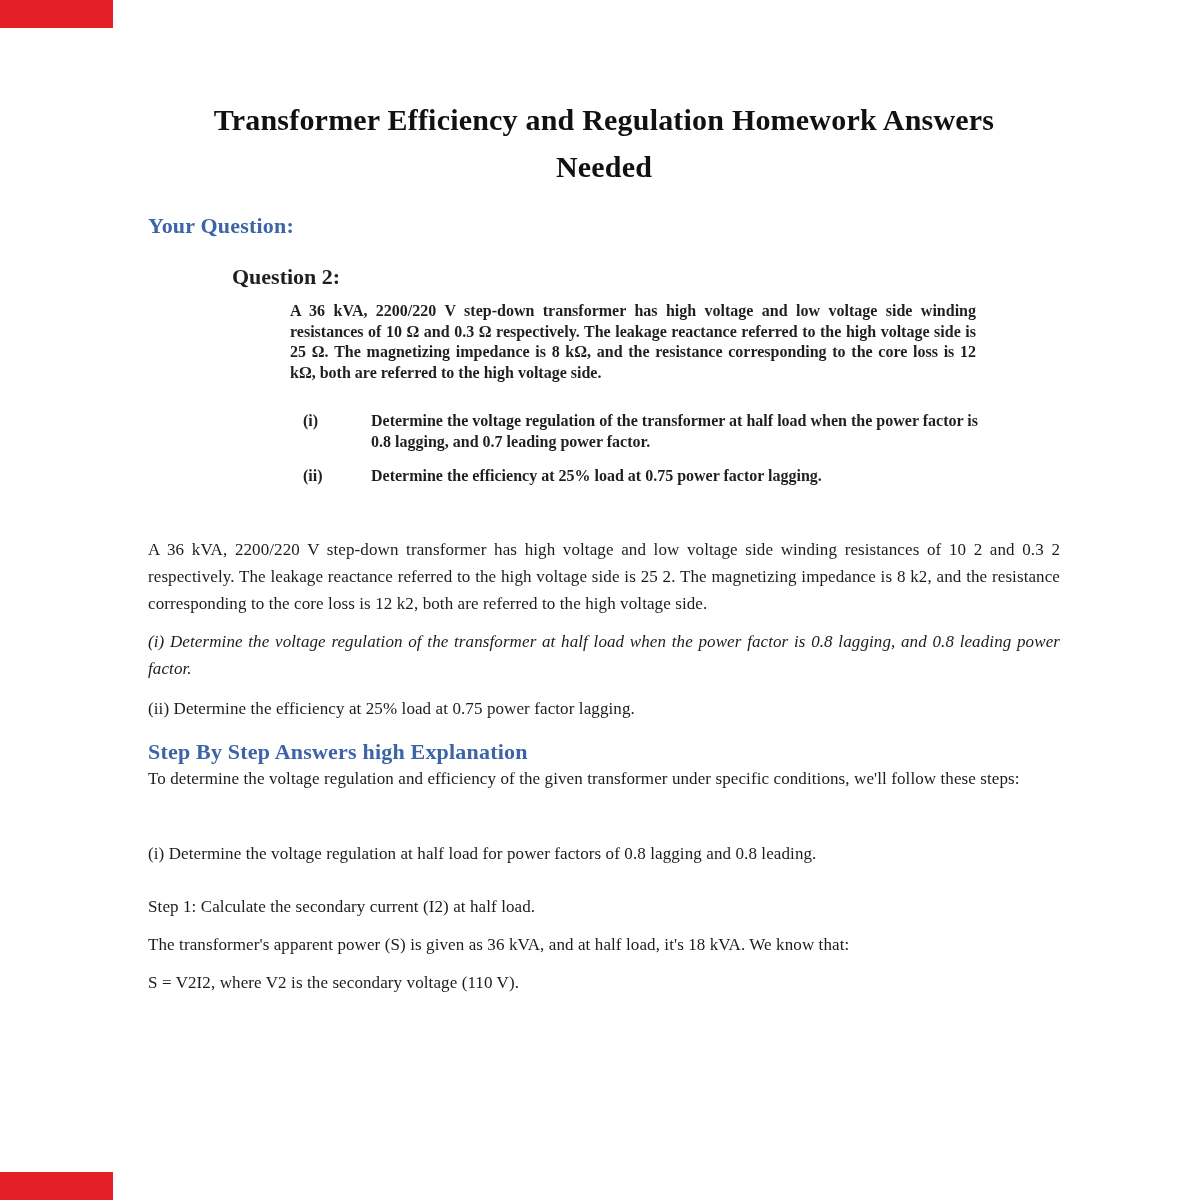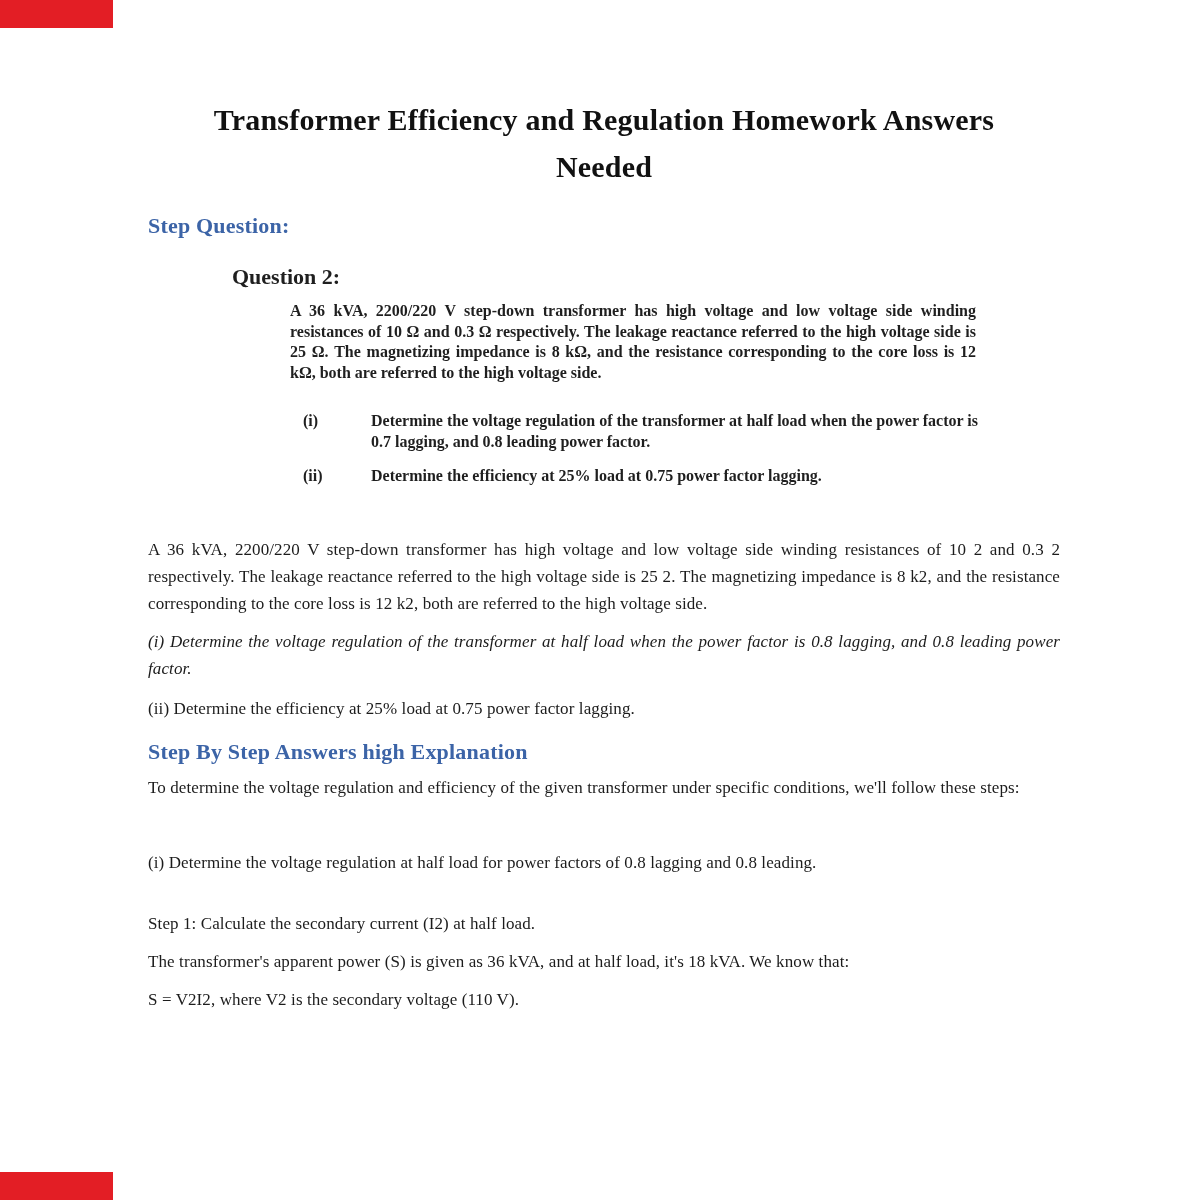--- a/index.html
+++ b/index.html
@@ -80,49 +80,49 @@
   .body-para {
     font-size: 17px;
     line-height: 27px;
     text-align: justify;
     color: #1c1c1c;
     letter-spacing: 0.1px;
   }
   .para-main   { margin-top: 49px; }
   .para-i      { margin-top: 11px; font-style: italic; }
   .para-ii     { margin-top: 13px; }
-  .para-intro  { margin-top: 9px;  }
+  .para-intro  { margin-top: 0;  }
   .para-part-i { margin-top: 48px; }
-  .para-step1-heading { margin-top: 34px; }
+  .para-step1-heading { margin-top: 26px; }
   .para-step1-a { margin-top: 11px; }
   .para-step1-b { margin-top: 11px; }
 </style>
 </head>
 <body>
 
 <div class="page">
 
   <div class="corner-marker top"></div>
   <div class="corner-marker bottom"></div>
 
   <div class="doc">
 
     <h1 class="title">
       <span class="line">Transformer Efficiency and Regulation Homework Answers</span>
       <span class="line">Needed</span>
     </h1>
 
-    <h2 class="section-heading h-your-question">Step Question:</h2>
+    <h2 class="section-heading h-your-question">Your Question:</h2>
 
     <div class="question-card">
       <div class="q-label">Question 2:</div>
       <div class="q-body">A 36 kVA, 2200/220 V step-down transformer has high voltage and low voltage side winding resistances of 10 Ω and 0.3 Ω respectively. The leakage reactance referred to the high voltage side is 25 Ω. The magnetizing impedance is 8 kΩ, and the resistance corresponding to the core loss is 12 kΩ, both are referred to the high voltage side.</div>
       <div class="q-item first">
         <span class="numeral">(i)</span>
-        <span class="q-item-text">Determine the voltage regulation of the transformer at half load when the power factor is 0.7 lagging, and 0.8 leading power factor.</span>
+        <span class="q-item-text">Determine the voltage regulation of the transformer at half load when the power factor is 0.8 lagging, and 0.7 leading power factor.</span>
       </div>
       <div class="q-item second">
         <span class="numeral">(ii)</span>
         <span class="q-item-text">Determine the efficiency at 25% load at 0.75 power factor lagging.</span>
       </div>
     </div>
 
     <p class="body-para para-main">A 36 kVA, 2200/220 V step-down transformer has high voltage and low voltage side winding resistances of 10 2 and 0.3 2 respectively. The leakage reactance referred to the high voltage side is 25 2. The magnetizing impedance is 8 k2, and the resistance corresponding to the core loss is 12 k2, both are referred to the high voltage side.</p>
     <p class="body-para para-i">(i) Determine the voltage regulation of the transformer at half load when the power factor is 0.8 lagging, and 0.8 leading power factor.</p>
     <p class="body-para para-ii">(ii) Determine the efficiency at 25% load at 0.75 power factor lagging.</p>

